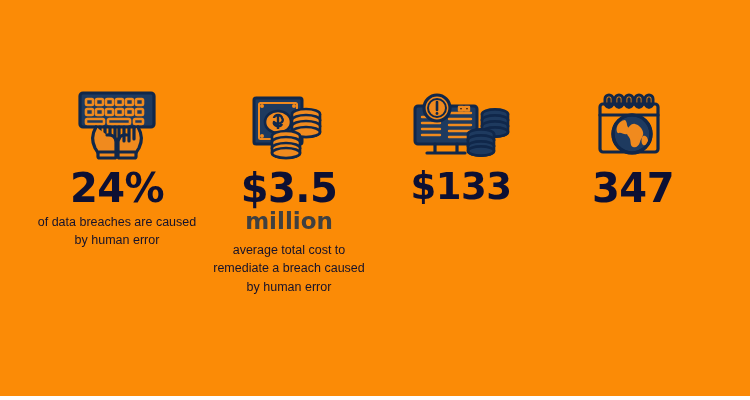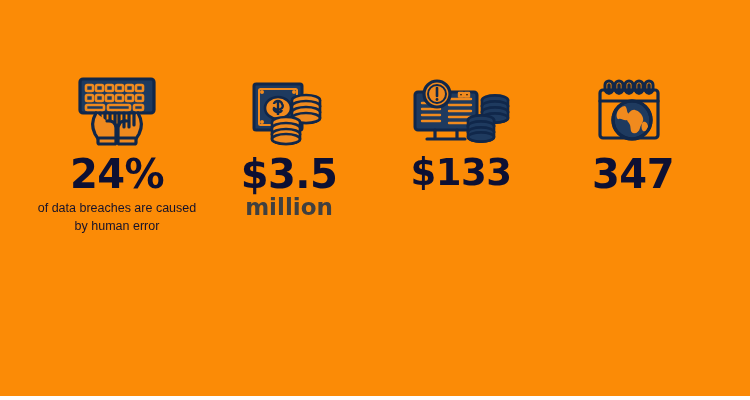--- a/index.html
+++ b/index.html
@@ -30,21 +30,21 @@
     left: 0;
     top: 396px;
     width: 750px;
     height: 4px;
     background: #ffffff;
   }
 
   .stats-row {
     position: absolute;
     left: 0;
-    top: 74px;
+    top: 88px;
     width: 750px;
     display: flex;
     flex-direction: row;
     align-items: flex-start;
     justify-content: center;
   }
 
   .stat-panel {
     width: 172px;
     display: flex;
@@ -167,20 +167,21 @@
               <path d="M22 50 L22 56 a14 5 0 0 0 28 0 L50 50"></path>
               <ellipse cx="36" cy="56" rx="14" ry="5"></ellipse>
               <path d="M22 56 L22 61 a14 5 0 0 0 28 0 L50 56"></path>
               <ellipse cx="36" cy="61" rx="14" ry="5"></ellipse>
             </g>
           </g>
         </svg>
       </div>
       <div class="stat-value">$3.5</div>
       <div class="stat-unit">million</div>
+      <div class="stat-caption">average total cost to remediate a breach caused by human error</div>
     </div>
 
     <div class="stat-panel panel-3">
       <div class="icon-slot">
         <svg width="100" height="68" viewBox="0 0 100 68" aria-hidden="true">
           <g stroke="#10274a" stroke-width="3" stroke-linejoin="round" stroke-linecap="round">
             <rect x="4" y="14" width="62" height="38" rx="3" fill="#1e3a5f"></rect>
             <path d="M24 52 L24 60 M46 52 L46 60 M16 61 L54 61" stroke="#10274a" stroke-width="3.2"></path>
             <g stroke="#f08a1e" stroke-width="2.4">
               <path d="M11 25 L29 25 M11 31 L29 31 M11 37 L29 37 M11 43 L29 43"></path>

